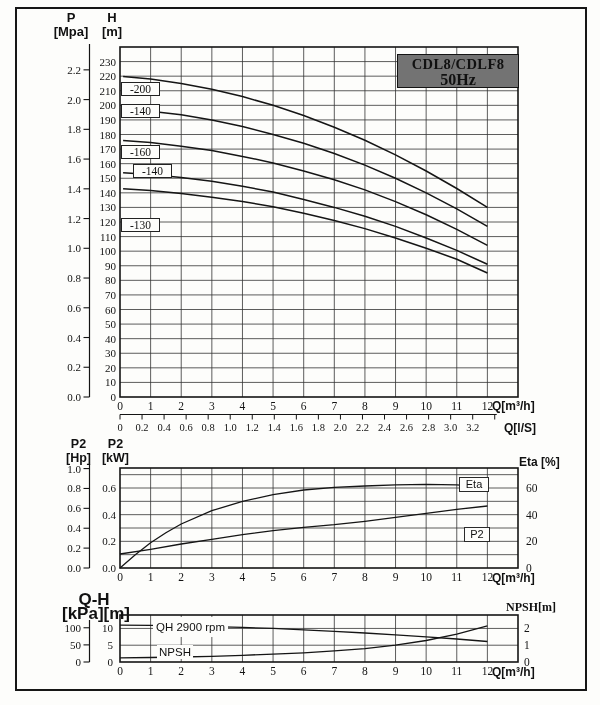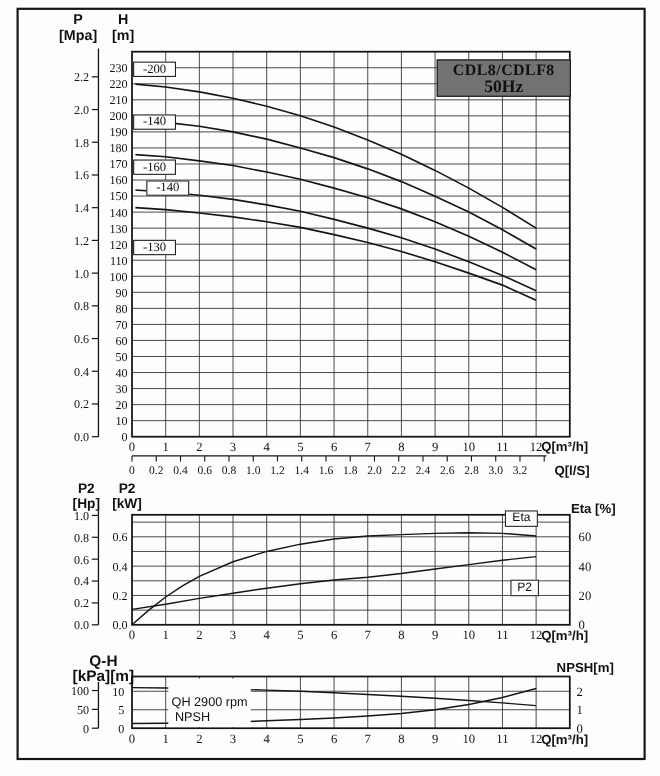--- a/index.html
+++ b/index.html
@@ -11,43 +11,43 @@
   #cv text{font-family:"Liberation Serif",serif;fill:#131313;}
   .ov{position:absolute;line-height:14px;white-space:nowrap;}
   .hdr{font-weight:700;font-size:13px;text-align:center;}
   .hdr .row{display:flex;}
   .hdr .row span{display:block;}
   .hdr-top{left:48px;top:11px;width:82px;}
   .hdr-top .row span:first-child{width:46px;}
   .hdr-top .row span:last-child{width:36px;}
   .hdr-mid{left:60px;top:437px;width:74px;font-size:12.5px;}
   .hdr-mid .row span{width:37px;}
-  .hdr-bot{left:62px;top:593px;width:64px;font-size:14px;}
+  .hdr-bot{left:62px;top:593px;width:64px;font-size:17px;}
   .unit{font-weight:700;font-size:12px;}
   .eta-unit{left:519px;top:455px;}
-  .npsh-unit{left:506px;top:600px;}
+  .npsh-unit{left:506px;top:600px;font-family:Liberation Serif, serif;}
   .q1{left:492px;top:399px;}
   .q2{left:492px;top:571px;}
   .q3{left:492px;top:665px;}
   .qls{left:504px;top:421px;}
   .titlebox{left:397px;top:54px;width:122px;height:34px;border:1.5px solid #141414;
             background:#737373;text-align:center;font-family:"Liberation Serif",serif;
             font-weight:700;box-sizing:border-box;}
   .titlebox .t1{font-size:14.5px;line-height:17px;padding-top:1px;letter-spacing:.4px;}
   .titlebox .t2{font-size:16px;line-height:13px;}
   .clbl{left:121px;width:39px;height:14px;border:1px solid #222;background:#fdfdfb;
         font-family:"Liberation Serif",serif;font-size:11.5px;line-height:12.5px;
         text-align:center;box-sizing:border-box;}
-  .cl0{top:56px;}.cl1{top:104px;}.cl2{top:145px;}.cl3{top:164px;margin-left:12px;}.cl4{top:188px;margin-top:30px;}
+  .cl0{top:82px;}.cl1{top:104px;}.cl2{top:145px;}.cl3{top:164px;margin-left:12px;}.cl4{top:188px;margin-top:30px;}
   .slbl{border:1px solid #2a2a2a;background:#fdfdfb;font-size:11px;text-align:center;
         box-sizing:border-box;line-height:13px;}
-  .eta-lbl{left:459px;top:464px;width:30px;height:15px;}
+  .eta-lbl{left:459px;top:477px;width:30px;height:15px;}
   .p2-lbl{left:464px;top:527px;width:26px;height:15px;}
   .flat{background:#fdfdfb;font-size:11.5px;line-height:14px;}
-  .qh-lbl{left:153px;top:617px;padding:15px 3px;}
+  .qh-lbl{left:153px;top:617px;padding:3px 3px;}
   .npsh-lbl{left:157px;top:645px;padding:0 2px;}
 </style>
 </head>
 <body>
 
 <div class="page">
   <div class="frame"></div>
 
   <svg id="cv" width="600" height="705">
       <line x1="150.6153846153846" y1="47" x2="150.6153846153846" y2="397" stroke="#333" stroke-width="0.8"></line>

